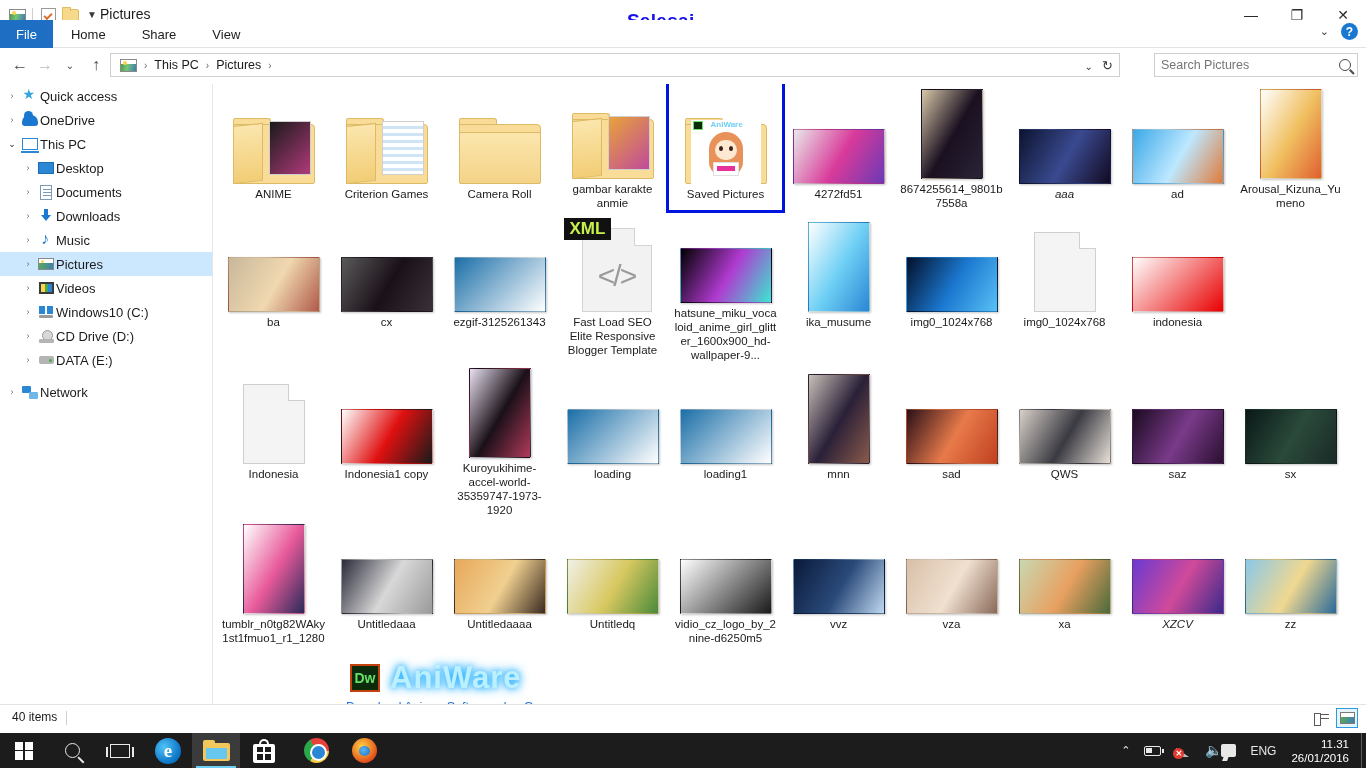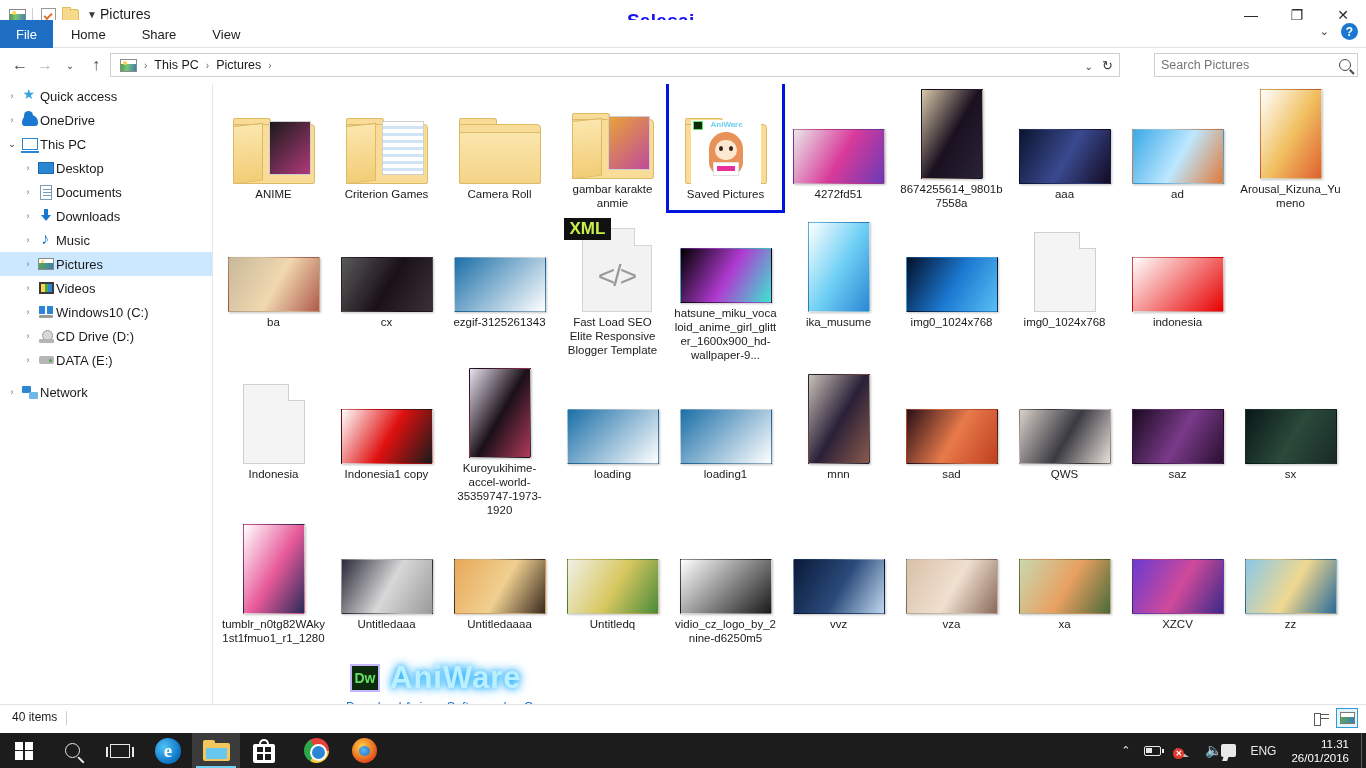--- a/index.html
+++ b/index.html
@@ -246,21 +246,21 @@
   .v-details::after{content:"";position:absolute;right:0;top:1px;width:8px;height:1.5px;background:#5a5a5a;
     box-shadow:0 4px 0 #5a5a5a;}
   .v-icons { width:15px;height:12px;border:1px solid #7a7a7a;background:#fff;position:relative;overflow:hidden;}
   .v-icons::before{content:"";position:absolute;left:0;bottom:0;width:100%;height:60%;
     background:linear-gradient(100deg,#5aa85a,#3c7fb1);}
 
   
   #watermark { position:absolute; left:330px; top:662px; width:250px; height:56px; }
   #wm-dw {
     position:absolute; left:20px; top:2px; width:30px; height:28px;
-    background:#0c2b0c; border:2px solid #c4b5fd; color:#66e066;
+    background:#0c2b0c; border:2px solid #c2410c; color:#66e066;
     font-size:14px; font-weight:bold; display:flex; align-items:center; justify-content:center;
     font-family:"Liberation Sans", sans-serif;
   }
   #wm-name {
     position:absolute; left:60px; top:-2px; font-size:31px; font-weight:bold;
     color:#bdf0ff; font-family:"Liberation Sans", sans-serif; letter-spacing:1px;
     text-shadow: 0 0 6px #29b6ff, 0 0 12px #0aa0ff, 0 0 2px #ffffff;
   }
   #wm-sub {
     position:absolute; left:0; top:38px; width:250px; text-align:center;
@@ -561,21 +561,21 @@
             <div class="thumb" style="width: 92px; height: 55px; background: linear-gradient(120deg, rgb(232, 232, 232) 0%, rgb(217, 58, 154) 52%, rgb(106, 58, 181) 100%); border: 1px solid rgba(0, 0, 0, 0.12); box-shadow: rgba(0, 0, 0, 0.22) 1px 1px 2px;"></div>
           </div>
           <div class="label">4272fd51</div>
         </div>
         <div class="item" style="height: 126px;">
           <div class="thumbwrap">
             <div class="thumb" style="width: 62px; height: 90px; background: linear-gradient(120deg, rgb(216, 200, 168) 0%, rgb(26, 16, 32) 52%, rgb(42, 36, 56) 100%); border: 1px solid rgba(0, 0, 0, 0.12); box-shadow: rgba(0, 0, 0, 0.22) 1px 1px 2px;"></div>
           </div>
           <div class="label">8674255614_9801b7558a</div>
         </div>
-        <div class="item" style="height: 126px;">
+        <div class="item" style="height: 126px; font-style: italic;">
           <div class="thumbwrap">
             <div class="thumb" style="width: 92px; height: 55px; background: linear-gradient(120deg, rgb(12, 20, 48) 0%, rgb(58, 74, 144) 52%, rgb(18, 10, 34) 100%); border: 1px solid rgba(0, 0, 0, 0.12); box-shadow: rgba(0, 0, 0, 0.22) 1px 1px 2px;"></div>
           </div>
           <div class="label">aaa</div>
         </div>
         <div class="item" style="height: 126px;">
           <div class="thumbwrap">
             <div class="thumb" style="width: 92px; height: 55px; background: linear-gradient(120deg, rgb(58, 168, 232) 0%, rgb(189, 232, 255) 52%, rgb(224, 122, 58) 100%); border: 1px solid rgba(0, 0, 0, 0.12); box-shadow: rgba(0, 0, 0, 0.22) 1px 1px 2px;"></div>
           </div>
           <div class="label">ad</div>
@@ -753,21 +753,21 @@
             <div class="thumb" style="width: 92px; height: 55px; background: linear-gradient(120deg, rgb(216, 192, 168) 0%, rgb(240, 224, 208) 52%, rgb(138, 106, 90) 100%); border: 1px solid rgba(0, 0, 0, 0.12); box-shadow: rgba(0, 0, 0, 0.22) 1px 1px 2px;"></div>
           </div>
           <div class="label">vza</div>
         </div>
         <div class="item" style="height: 148px;">
           <div class="thumbwrap">
             <div class="thumb" style="width: 92px; height: 55px; background: linear-gradient(120deg, rgb(200, 216, 176) 0%, rgb(232, 160, 96) 52%, rgb(74, 106, 58) 100%); border: 1px solid rgba(0, 0, 0, 0.12); box-shadow: rgba(0, 0, 0, 0.22) 1px 1px 2px;"></div>
           </div>
           <div class="label">xa</div>
         </div>
-        <div class="item" style="height: 148px;">
+        <div class="item" style="height: 148px; font-style: italic;">
           <div class="thumbwrap">
             <div class="thumb" style="width: 92px; height: 55px; background: linear-gradient(120deg, rgb(106, 58, 208) 0%, rgb(208, 74, 154) 52%, rgb(58, 42, 138) 100%); border: 1px solid rgba(0, 0, 0, 0.12); box-shadow: rgba(0, 0, 0, 0.22) 1px 1px 2px;"></div>
           </div>
           <div class="label">XZCV</div>
         </div>
         <div class="item" style="height: 148px;">
           <div class="thumbwrap">
             <div class="thumb" style="width: 92px; height: 55px; background: linear-gradient(120deg, rgb(138, 200, 232) 0%, rgb(240, 216, 144) 52%, rgb(42, 106, 154) 100%); border: 1px solid rgba(0, 0, 0, 0.12); box-shadow: rgba(0, 0, 0, 0.22) 1px 1px 2px;"></div>
           </div>
           <div class="label">zz</div>

